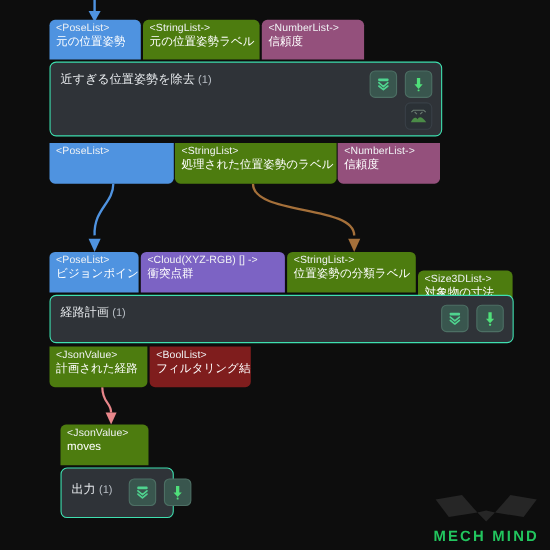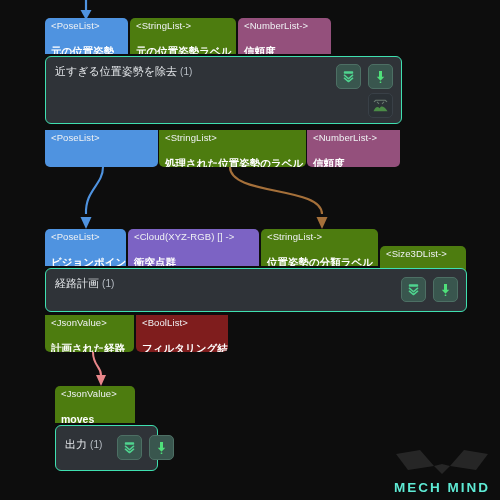--- a/index.html
+++ b/index.html
@@ -26,22 +26,21 @@
   .port .ptype{
     display:block;
     font-size:9.5px;
     color:#f0f2f4;
     letter-spacing:.1px;
   }
   .port .pname{
     display:block;
     font-size:10.5px;
     color:#ffffff;
-    margin-top:14px;
-    font-weight:bold;
+    margin-top:1px;
   }
   .port.top{border-radius:5px 5px 0 0;}
   .port.bot{border-radius:0 0 5px 5px;}
 
   .c-blue   {background:#4f93e0;}
   .c-brown  {background:#4d7c0f;}
   .c-mauve  {background:#94507c;}
   .c-purple {background:#7c63c4;}
   .c-red    {background:#4d7c0f;}
   .c-green  {background:#7f1d1d;}
@@ -78,21 +77,21 @@
   
   #wm{
     position:absolute;right:6px;bottom:4px;
     width:104px;height:56px;
     opacity:1;
   }
   #wm .wmtext{
     position:absolute;left:0;bottom:1px;width:104px;
     text-align:center;
     font-size:13.5px;letter-spacing:2px;font-weight:bold;
-    color:#5eead4;
+    color:#22c55e;
     font-family:"Liberation Sans","DejaVu Sans",sans-serif;
   }
 </style>
 </head>
 <body>
 
 <div id="canvas">
 
   <svg width="500" height="500" style="position:absolute;left:0;top:0;">
 

